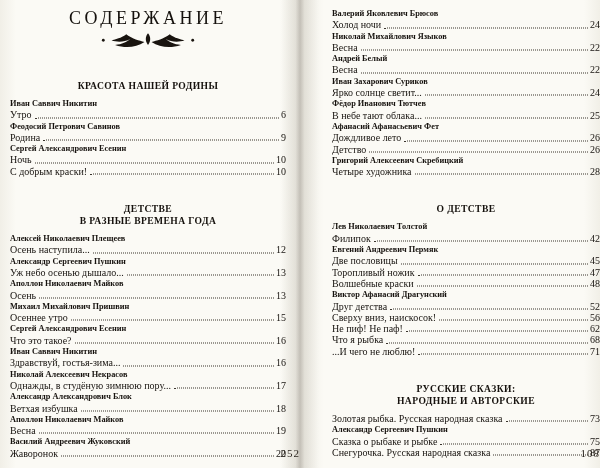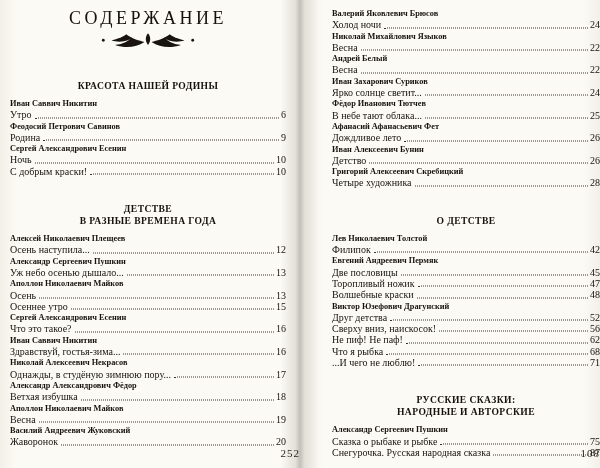--- a/index.html
+++ b/index.html
@@ -148,20 +148,21 @@
           <span class="entry-title">Уж небо осенью дышало...</span>
           <span class="leader"></span>
           <span class="entry-page">13</span>
         </div>
         <div class="author">Аполлон Николаевич Майков</div>
         <div class="entry">
           <span class="entry-title">Осень</span>
           <span class="leader"></span>
           <span class="entry-page">13</span>
         </div>
+        <div class="author">Михаил Михайлович Пришвин</div>
         <div class="entry">
           <span class="entry-title">Осеннее утро</span>
           <span class="leader"></span>
           <span class="entry-page">15</span>
         </div>
         <div class="author">Сергей Александрович Есенин</div>
         <div class="entry">
           <span class="entry-title">Что это такое?</span>
           <span class="leader"></span>
           <span class="entry-page">16</span>
@@ -171,21 +172,21 @@
           <span class="entry-title">Здравствуй, гостья-зима...</span>
           <span class="leader"></span>
           <span class="entry-page">16</span>
         </div>
         <div class="author">Николай Алексеевич Некрасов</div>
         <div class="entry">
           <span class="entry-title">Однажды, в студёную зимнюю пору...</span>
           <span class="leader"></span>
           <span class="entry-page">17</span>
         </div>
-        <div class="author">Александр Александрович Фёдор</div>
+        <div class="author">Александр Александрович Блок</div>
         <div class="entry">
           <span class="entry-title">Ветхая избушка</span>
           <span class="leader"></span>
           <span class="entry-page">18</span>
         </div>
         <div class="author">Аполлон Николаевич Майков</div>
         <div class="entry">
           <span class="entry-title">Весна</span>
           <span class="leader"></span>
           <span class="entry-page">19</span>
@@ -231,21 +232,20 @@
           <span class="entry-title">В небе тают облака...</span>
           <span class="leader"></span>
           <span class="entry-page">25</span>
         </div>
         <div class="author">Афанасий Афанасьевич Фет</div>
         <div class="entry">
           <span class="entry-title">Дождливое лето</span>
           <span class="leader"></span>
           <span class="entry-page">26</span>
         </div>
-        <div class="author">Иван Алексеевич Бунин</div>
         <div class="entry">
           <span class="entry-title">Детство</span>
           <span class="leader"></span>
           <span class="entry-page">26</span>
         </div>
         <div class="author">Григорий Алексеевич Скребицкий</div>
         <div class="entry">
           <span class="entry-title">Четыре художника</span>
           <span class="leader"></span>
           <span class="entry-page">28</span>
@@ -268,21 +268,21 @@
         <div class="entry">
           <span class="entry-title">Торопливый ножик</span>
           <span class="leader"></span>
           <span class="entry-page">47</span>
         </div>
         <div class="entry">
           <span class="entry-title">Волшебные краски</span>
           <span class="leader"></span>
           <span class="entry-page">48</span>
         </div>
-        <div class="author">Виктор Юзефович Драгунский</div>
+        <div class="author">Виктор Афанасий Драгунский</div>
         <div class="entry">
           <span class="entry-title">Друг детства</span>
           <span class="leader"></span>
           <span class="entry-page">52</span>
         </div>
         <div class="entry">
           <span class="entry-title">Сверху вниз, наискосок!</span>
           <span class="leader"></span>
           <span class="entry-page">56</span>
         </div>
@@ -298,20 +298,25 @@
         </div>
         <div class="entry">
           <span class="entry-title">...И чего не люблю!</span>
           <span class="leader"></span>
           <span class="entry-page">71</span>
         </div>
         <div class="section-heading">
           <div>РУССКИЕ СКАЗКИ:</div>
           <div>НАРОДНЫЕ И АВТОРСКИЕ</div>
         </div>
+        <div class="entry">
+          <span class="entry-title">Золотая рыбка. Русская народная сказка</span>
+          <span class="leader"></span>
+          <span class="entry-page">73</span>
+        </div>
         <div class="author">Александр Сергеевич Пушкин</div>
         <div class="entry">
           <span class="entry-title">Сказка о рыбаке и рыбке</span>
           <span class="leader"></span>
           <span class="entry-page">75</span>
         </div>
         <div class="entry">
           <span class="entry-title">Снегурочка. Русская народная сказка</span>
           <span class="leader"></span>
           <span class="entry-page">87</span>

